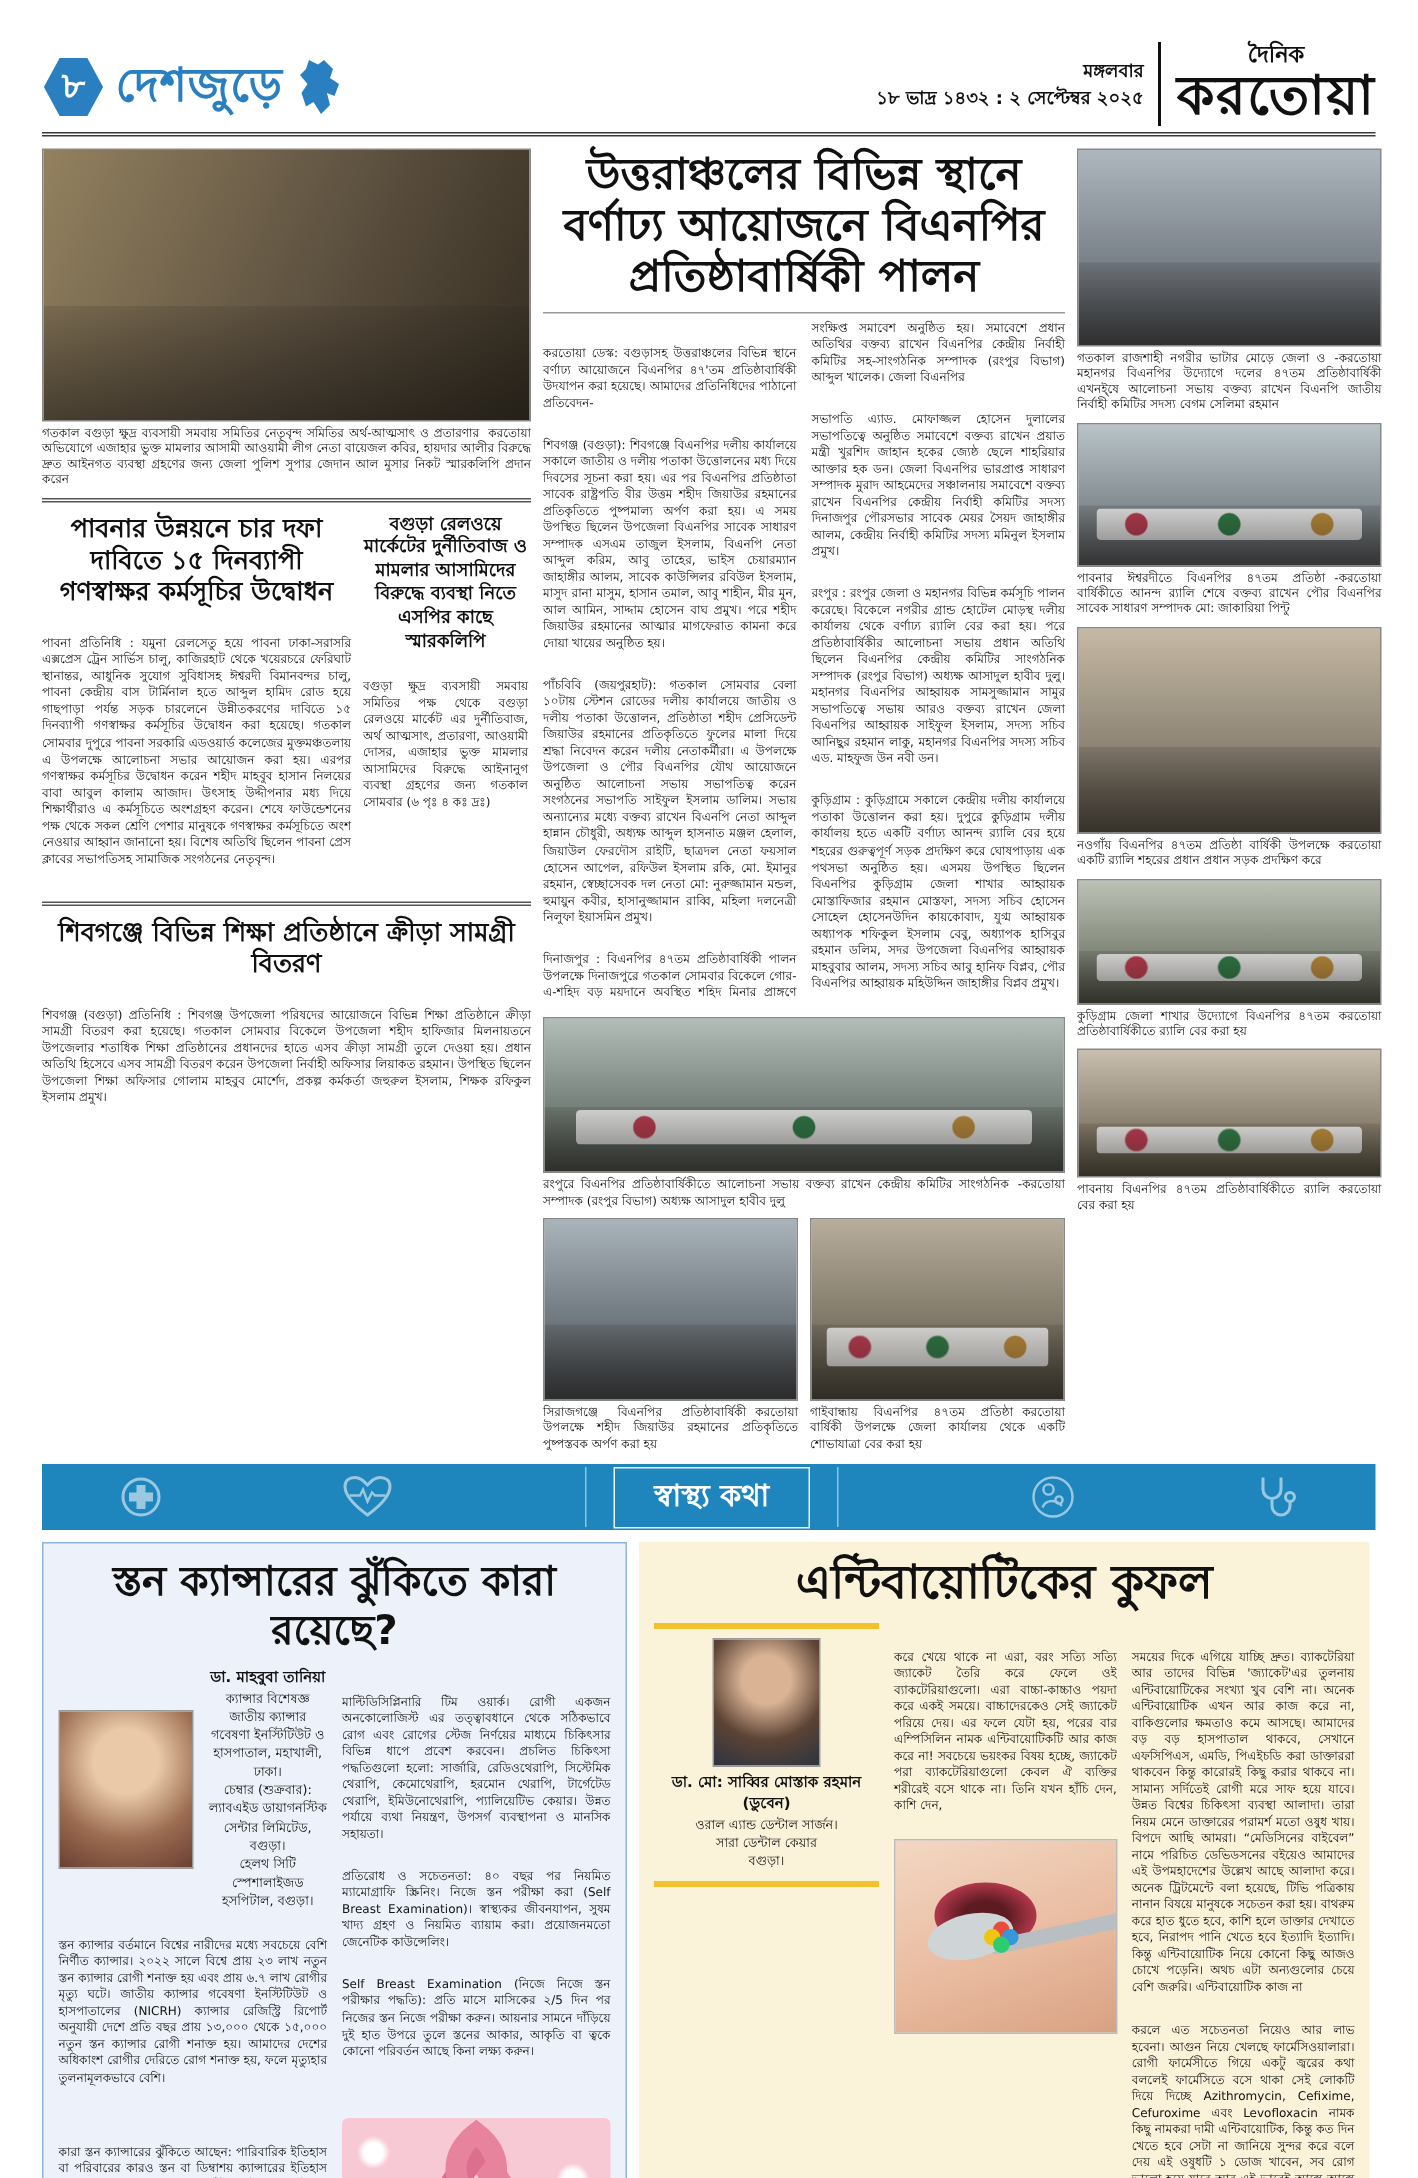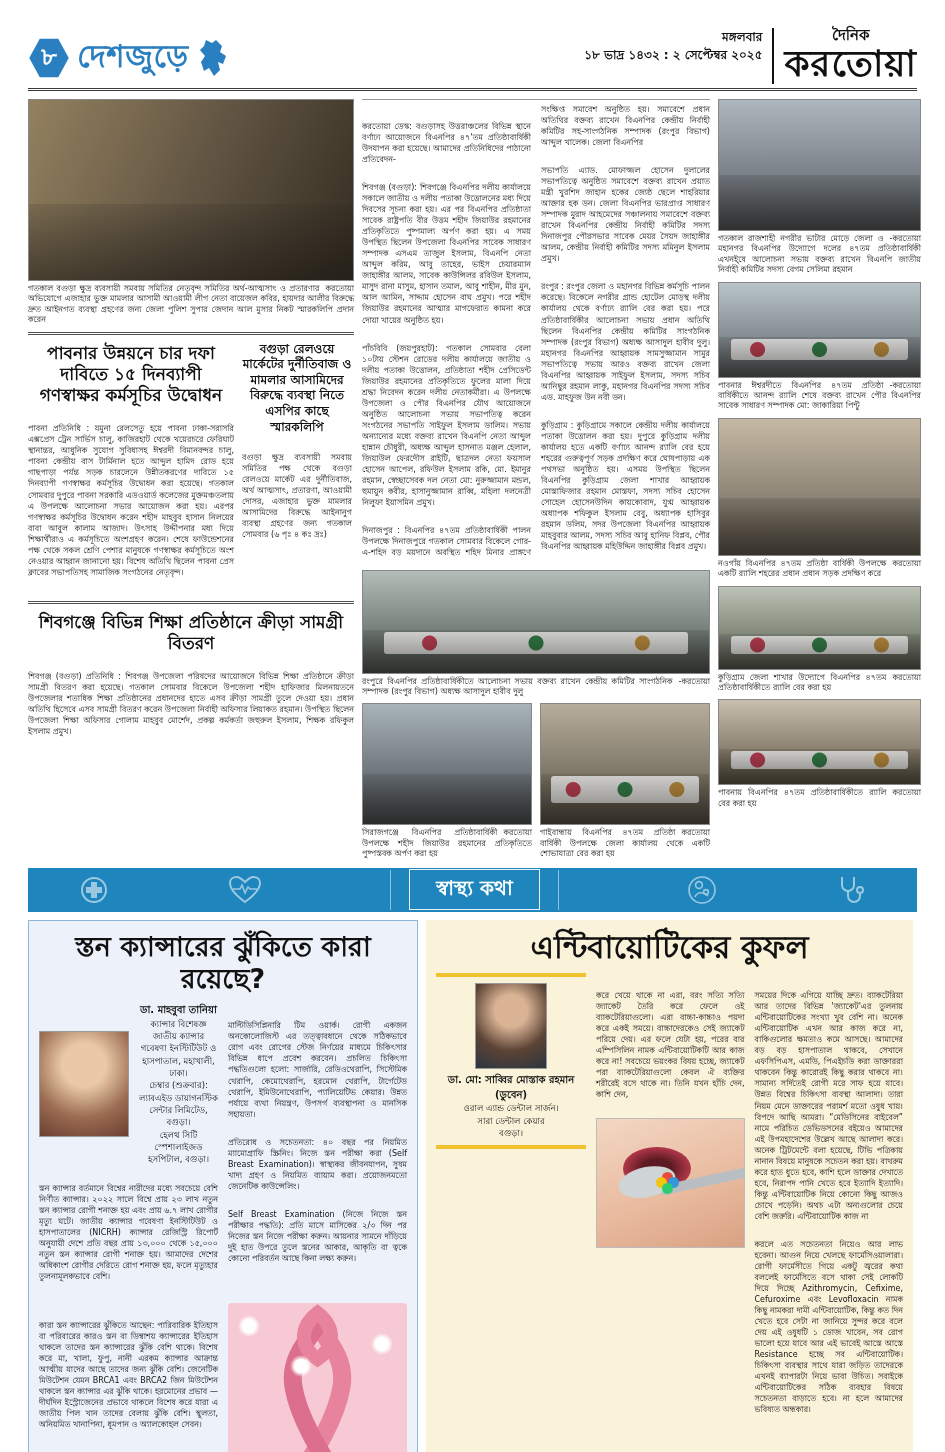--- a/index.html
+++ b/index.html
@@ -5,21 +5,21 @@
   html,body{margin:0;padding:0;background:#fff;}
   body{width:945px;height:1452px;overflow:hidden;font-family:"DejaVu Sans",sans-serif;color:#111;}
   .page{padding:6px 28px 0 28px;box-sizing:border-box;}
   
   header{display:flex;justify-content:space-between;align-items:flex-end;height:78px;border-bottom:3px double #3a3a3a;padding-bottom:4px;}
   .brand{display:flex;align-items:center;gap:7px;}
   .brand-badge{width:42px;height:42px;background:#2a7fc1;color:#fff;display:flex;align-items:center;justify-content:center;
     font-size:24px;font-weight:bold;clip-path:polygon(28% 4%,72% 4%,97% 50%,72% 96%,28% 96%,3% 50%);}
   .brand-name{color:#2a7fc1;font-size:31px;font-weight:bold;letter-spacing:.5px;}
   .map-icon{width:34px;height:40px;}
-  .mast{display:flex;align-items:flex-start;gap:10px;}
+  .mast{display:flex;align-items:center;gap:10px;}
   .dateblock{text-align:right;font-size:12px;font-weight:bold;line-height:1.5;}
   .mast-div{width:2px;height:56px;background:#111;}
   .paper{text-align:center;line-height:1;}
   .paper-top{font-size:15px;font-weight:bold;}
   .paper-name{font-size:36px;font-weight:800;letter-spacing:1px;margin-top:3px;}
   
   .topgrid{display:grid;grid-template-columns:326px 348px 203px;gap:8px;margin-top:8px;}
   .photo{position:relative;width:100%;overflow:hidden;border:1px solid #888;box-sizing:border-box;}
   .crowd-overlay{position:absolute;left:0;right:0;bottom:0;height:42%;background:linear-gradient(rgba(40,35,30,.15),rgba(25,22,18,.55));}
   .ph-strip{position:absolute;left:6%;right:6%;bottom:18%;height:22%;background:rgba(255,255,255,.88);border-radius:3px;
@@ -120,20 +120,21 @@
         </article>
       </div>
 
       <article class="rule-top">
         <h2 class="sub-headline">শিবগঞ্জে বিভিন্ন শিক্ষা প্রতিষ্ঠানে ক্রীড়া সামগ্রী বিতরণ</h2>
         <p class="body-txt">শিবগঞ্জ (বগুড়া) প্রতিনিধি : শিবগঞ্জ উপজেলা পরিষদের আয়োজনে বিভিন্ন শিক্ষা প্রতিষ্ঠানে ক্রীড়া সামগ্রী বিতরণ করা হয়েছে। গতকাল সোমবার বিকেলে উপজেলা শহীদ হাফিজার মিলনায়তনে উপজেলার শতাধিক শিক্ষা প্রতিষ্ঠানের প্রধানদের হাতে এসব ক্রীড়া সামগ্রী তুলে দেওয়া হয়। প্রধান অতিথি হিসেবে এসব সামগ্রী বিতরণ করেন উপজেলা নির্বাহী অফিসার লিয়াকত রহমান। উপস্থিত ছিলেন উপজেলা শিক্ষা অফিসার গোলাম মাহবুব মোর্শেদ, প্রকল্প কর্মকর্তা জহুরুল ইসলাম, শিক্ষক রফিকুল ইসলাম প্রমুখ।</p>
       </article>
     </div>
 
     <div class="colM">
+      <h1 class="lead-headline">উত্তরাঞ্চলের বিভিন্ন স্থানে বর্ণাঢ্য আয়োজনে বিএনপির প্রতিষ্ঠাবার্ষিকী পালন</h1>
       <div class="leadcols">
         <p class="body-txt">করতোয়া ডেস্ক: বগুড়াসহ উত্তরাঞ্চলের বিভিন্ন স্থানে বর্ণাঢ্য আয়োজনে বিএনপির ৪৭'তম প্রতিষ্ঠাবার্ষিকী উদযাপন করা হয়েছে। আমাদের প্রতিনিধিদের পাঠানো প্রতিবেদন-</p>
         <p class="body-txt">শিবগঞ্জ (বগুড়া): শিবগঞ্জে বিএনপির দলীয় কার্যালয়ে সকালে জাতীয় ও দলীয় পতাকা উত্তোলনের মধ্য দিয়ে দিবসের সূচনা করা হয়। এর পর বিএনপির প্রতিষ্ঠাতা সাবেক রাষ্ট্রপতি বীর উত্তম শহীদ জিয়াউর রহমানের প্রতিকৃতিতে পুষ্পমাল্য অর্পণ করা হয়। এ সময় উপস্থিত ছিলেন উপজেলা বিএনপির সাবেক সাধারণ সম্পাদক এসএম তাজুল ইসলাম, বিএনপি নেতা আব্দুল করিম, আবু তাহের, ভাইস চেয়ারম্যান জাহাঙ্গীর আলম, সাবেক কাউন্সিলর রবিউল ইসলাম, মাসুদ রানা মাসুম, হাসান তমাল, আবু শাহীন, মীর মুন, আল আমিন, সাদ্দাম হোসেন বাঘ প্রমুখ। পরে শহীদ জিয়াউর রহমানের আত্মার মাগফেরাত কামনা করে দোয়া খায়ের অনুষ্ঠিত হয়।</p>
         <p class="body-txt">পাঁচবিবি (জয়পুরহাট): গতকাল সোমবার বেলা ১০টায় স্টেশন রোডের দলীয় কার্যালয়ে জাতীয় ও দলীয় পতাকা উত্তোলন, প্রতিষ্ঠাতা শহীদ প্রেসিডেন্ট জিয়াউর রহমানের প্রতিকৃতিতে ফুলের মালা দিয়ে শ্রদ্ধা নিবেদন করেন দলীয় নেতাকর্মীরা। এ উপলক্ষে উপজেলা ও পৌর বিএনপির যৌথ আয়োজনে অনুষ্ঠিত আলোচনা সভায় সভাপতিত্ব করেন সংগঠনের সভাপতি সাইফুল ইসলাম ডালিম। সভায় অন্যান্যের মধ্যে বক্তব্য রাখেন বিএনপি নেতা আব্দুল হান্নান চৌধুরী, অধ্যক্ষ আব্দুল হাসনাত মঞ্জল হেলাল, জিয়াউল ফেরদৌস রাইটি, ছাত্রদল নেতা ফয়সাল হোসেন আপেল, রফিউল ইসলাম রকি, মো. ইমানুর রহমান, স্বেচ্ছাসেবক দল নেতা মো: নুরুজ্জামান মন্ডল, হুমায়ুন কবীর, হাসানুজ্জামান রাব্বি, মহিলা দলনেত্রী নিলুফা ইয়াসমিন প্রমুখ।</p>
         <p class="body-txt">দিনাজপুর : বিএনপির ৪৭তম প্রতিষ্ঠাবার্ষিকী পালন উপলক্ষে দিনাজপুরে গতকাল সোমবার বিকেলে গোর-এ-শহিদ বড় ময়দানে অবস্থিত শহিদ মিনার প্রাঙ্গণে সংক্ষিপ্ত সমাবেশ অনুষ্ঠিত হয়। সমাবেশে প্রধান অতিথির বক্তব্য রাখেন বিএনপির কেন্দ্রীয় নির্বাহী কমিটির সহ-সাংগঠনিক সম্পাদক (রংপুর বিভাগ) আব্দুল খালেক। জেলা বিএনপির</p>
         <p class="body-txt">সভাপতি এ্যাড. মোফাজ্জল হোসেন দুলালের সভাপতিত্বে অনুষ্ঠিত সমাবেশে বক্তব্য রাখেন প্রয়াত মন্ত্রী খুরশিদ জাহান হকের জ্যেষ্ঠ ছেলে শাহরিয়ার আক্তার হক ডন। জেলা বিএনপির ভারপ্রাপ্ত সাধারণ সম্পাদক মুরাদ আহমেদের সঞ্চালনায় সমাবেশে বক্তব্য রাখেন বিএনপির কেন্দ্রীয় নির্বাহী কমিটির সদস্য দিনাজপুর পৌরসভার সাবেক মেয়র সৈয়দ জাহাঙ্গীর আলম, কেন্দ্রীয় নির্বাহী কমিটির সদস্য মমিনুল ইসলাম প্রমুখ।</p>
         <p class="body-txt">রংপুর : রংপুর জেলা ও মহানগর বিভিন্ন কর্মসূচি পালন করেছে। বিকেলে নগরীর গ্রান্ড হোটেল মোড়স্থ দলীয় কার্যালয় থেকে বর্ণাঢ্য র‌্যালি বের করা হয়। পরে প্রতিষ্ঠাবার্ষিকীর আলোচনা সভায় প্রধান অতিথি ছিলেন বিএনপির কেন্দ্রীয় কমিটির সাংগঠনিক সম্পাদক (রংপুর বিভাগ) অধ্যক্ষ আসাদুল হাবীব দুলু। মহানগর বিএনপির আহ্বায়ক সামসুজ্জামান সামুর সভাপতিত্বে সভায় আরও বক্তব্য রাখেন জেলা বিএনপির আহ্বায়ক সাইফুল ইসলাম, সদস্য সচিব আনিছুর রহমান লাকু, মহানগর বিএনপির সদস্য সচিব এড. মাহফুজ উন নবী ডন।</p>
         <p class="body-txt">কুড়িগ্রাম : কুড়িগ্রামে সকালে কেন্দ্রীয় দলীয় কার্যালয়ে পতাকা উত্তোলন করা হয়। দুপুরে কুড়িগ্রাম দলীয় কার্যালয় হতে একটি বর্ণাঢ্য আনন্দ র‌্যালি বের হয়ে শহরের গুরুত্বপূর্ণ সড়ক প্রদক্ষিণ করে ঘোষপাড়ায় এক পথসভা অনুষ্ঠিত হয়। এসময় উপস্থিত ছিলেন বিএনপির কুড়িগ্রাম জেলা শাখার আহ্বায়ক মোস্তাফিজার রহমান মোস্তফা, সদস্য সচিব হোসেন সোহেল হোসেনউদিন কায়কোবাদ, যুগ্ম আহ্বায়ক অধ্যাপক শফিকুল ইসলাম বেবু, অধ্যাপক হাসিবুর রহমান ডলিম, সদর উপজেলা বিএনপির আহ্বায়ক মাহবুবার আলম, সদস্য সচিব আবু হানিফ বিপ্লব, পৌর বিএনপির আহ্বায়ক মহিউদ্দিন জাহাঙ্গীর বিপ্লব প্রমুখ।</p>
       </div>
 
@@ -246,21 +247,21 @@
               <div>জাতীয় ক্যান্সার গবেষণা ইনস্টিটিউট ও হাসপাতাল, মহাখালী, ঢাকা।</div>
               <div>চেম্বার (শুক্রবার): ল্যাবএইড ডায়াগনস্টিক সেন্টার লিমিটেড, বগুড়া।</div>
               <div>হেলথ সিটি স্পেশালাইজড হসপিটাল, বগুড়া।</div>
             </div>
           </div>
           <p class="body-txt">স্তন ক্যান্সার বর্তমানে বিশ্বের নারীদের মধ্যে সবচেয়ে বেশি নির্ণীত ক্যান্সার। ২০২২ সালে বিশ্বে প্রায় ২৩ লাখ নতুন স্তন ক্যান্সার রোগী শনাক্ত হয় এবং প্রায় ৬.৭ লাখ রোগীর মৃত্যু ঘটে। জাতীয় ক্যান্সার গবেষণা ইনস্টিটিউট ও হাসপাতালের (NICRH) ক্যান্সার রেজিস্ট্রি রিপোর্ট অনুযায়ী দেশে প্রতি বছর প্রায় ১৩,০০০ থেকে ১৫,০০০ নতুন স্তন ক্যান্সার রোগী শনাক্ত হয়। আমাদের দেশের অধিকাংশ রোগীর দেরিতে রোগ শনাক্ত হয়, ফলে মৃত্যুহার তুলনামূলকভাবে বেশি।</p>
         </div>
         <div>
           <p class="body-txt">মাল্টিডিসিপ্লিনারি টিম ওয়ার্ক। রোগী একজন অনকোলোজিস্ট এর তত্ত্বাবধানে থেকে সঠিকভাবে রোগ এবং রোগের স্টেজ নির্ণয়ের মাধ্যমে চিকিৎসার বিভিন্ন ধাপে প্রবেশ করবেন। প্রচলিত চিকিৎসা পদ্ধতিগুলো হলো: সার্জারি, রেডিওথেরাপি, সিস্টেমিক থেরাপি, কেমোথেরাপি, হরমোন থেরাপি, টার্গেটেড থেরাপি, ইমিউনোথেরাপি, প্যালিয়েটিভ কেয়ার। উন্নত পর্যায়ে ব্যথা নিয়ন্ত্রণ, উপসর্গ ব্যবস্থাপনা ও মানসিক সহায়তা।</p>
           <p class="body-txt">প্রতিরোধ ও সচেতনতা: ৪০ বছর পর নিয়মিত ম্যামোগ্রাফি স্ক্রিনিং। নিজে স্তন পরীক্ষা করা (Self Breast Examination)। স্বাস্থ্যকর জীবনযাপন, সুষম খাদ্য গ্রহণ ও নিয়মিত ব্যায়াম করা। প্রয়োজনমতো জেনেটিক কাউন্সেলিং।</p>
-          <p class="body-txt">Self Breast Examination (নিজে নিজে স্তন পরীক্ষার পদ্ধতি): প্রতি মাসে মাসিকের ২/৩ দিন পর নিজের স্তন নিজে পরীক্ষা করুন। আয়নার সামনে দাঁড়িয়ে দুই হাত উপরে তুলে স্তনের আকার, আকৃতি বা ত্বকে কোনো পরিবর্তন আছে কিনা লক্ষ্য করুন।</p>
+          <p class="body-txt">Self Breast Examination (নিজে নিজে স্তন পরীক্ষার পদ্ধতি): প্রতি মাসে মাসিকের ২/5 দিন পর নিজের স্তন নিজে পরীক্ষা করুন। আয়নার সামনে দাঁড়িয়ে দুই হাত উপরে তুলে স্তনের আকার, আকৃতি বা ত্বকে কোনো পরিবর্তন আছে কিনা লক্ষ্য করুন।</p>
         </div>
       </div>
 
       <div class="two-col" style="margin-top:4px;">
         <div>
           <p class="body-txt">কারা স্তন ক্যান্সারের ঝুঁকিতে আছেন: পারিবারিক ইতিহাস বা পরিবারের কারও স্তন বা ডিম্বাশয় ক্যান্সারের ইতিহাস থাকলে তাদের স্তন ক্যান্সারের ঝুঁকি বেশি থাকে। বিশেষ করে মা, খালা, ফুপু, নানী এরকম ক্যান্সার আক্রান্ত আত্মীয় যাদের আছে তাদের জন্য ঝুঁকি বেশি। জেনেটিক মিউটেশন যেমন BRCA1 এবং BRCA2 জিন মিউটেশন থাকলে স্তন ক্যান্সার এর ঝুঁকি থাকে। হরমোনের প্রভাব — দীর্ঘদিন ইস্ট্রোজেনের প্রভাবে থাকলে বিশেষ করে যারা এ জাতীয় পিল খান তাদের বেলায় ঝুঁকি বেশি। স্থূলতা, অনিয়মিত খানাপিনা, ধূমপান ও অ্যালকোহল সেবন।</p>
 
         </div>
         <div>
           <div class="ribbon-box">

